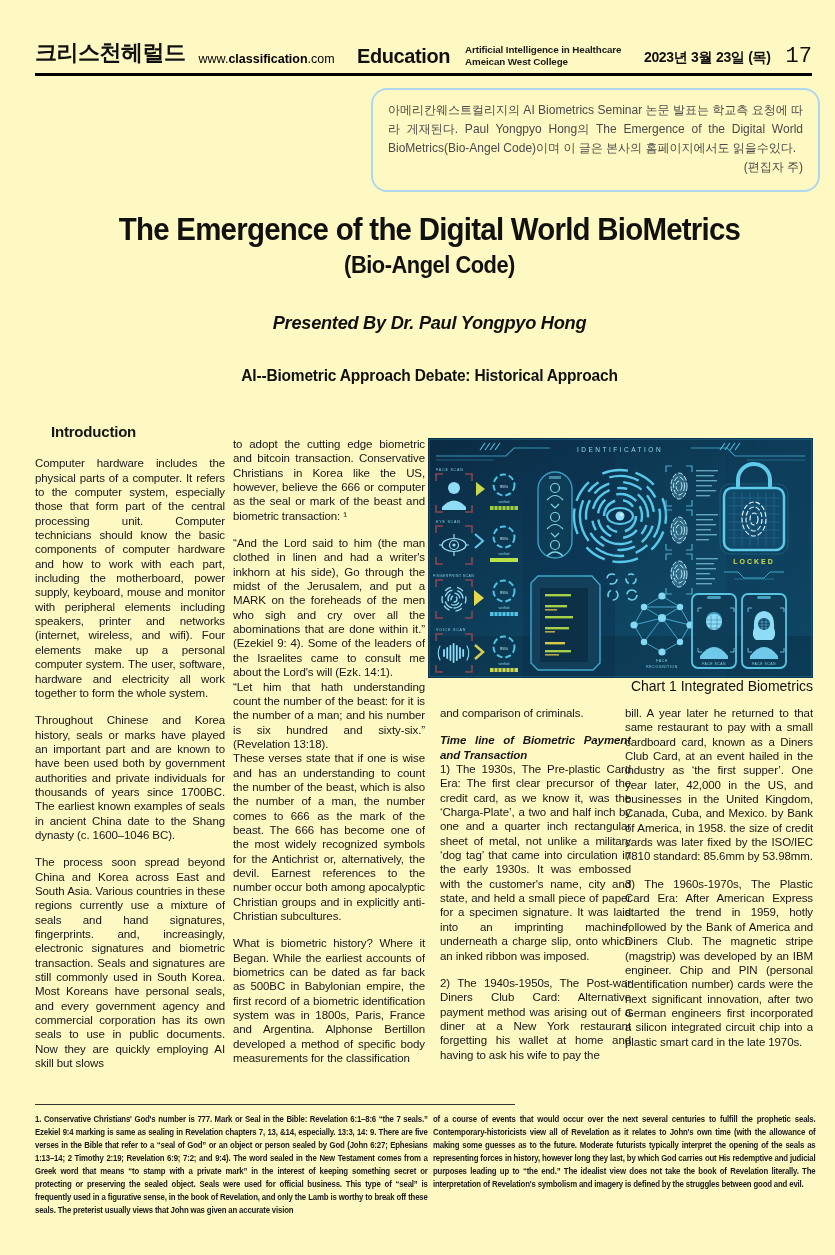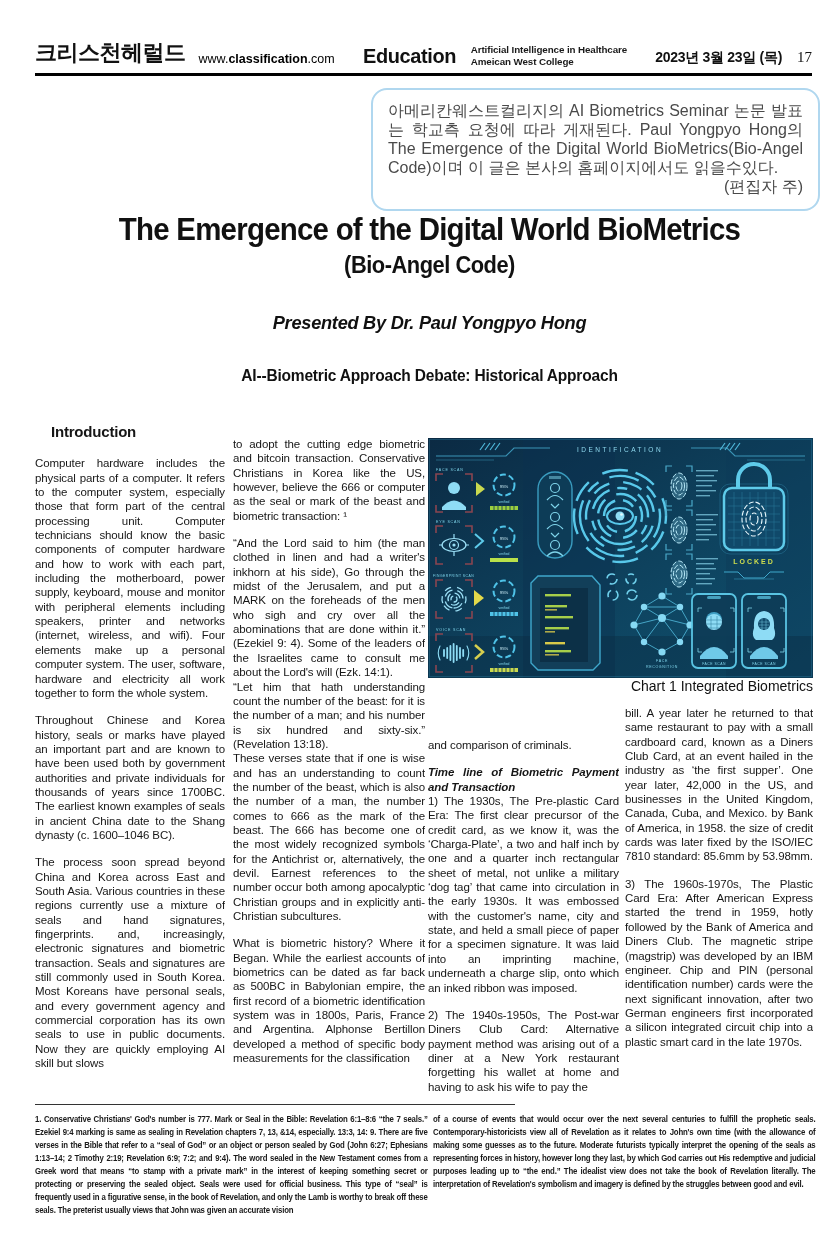--- a/index.html
+++ b/index.html
@@ -1,58 +1,58 @@
 <!DOCTYPE html>
 <html><head>
 <meta charset="utf-8">
 <style>
   html,body{margin:0;padding:0;background:#e8e8e8;}
-  .page{position:relative;width:835px;height:1255px;background:#ffffff;margin:0 auto;
+  .page{position:relative;width:835px;height:1255px;background:#fef9c3;margin:0 auto;
         font-family:"Liberation Sans",sans-serif;color:#111;overflow:hidden;}
 
   
   .header{position:absolute;left:35px;top:40px;width:777px;height:36px;
           border-bottom:3px solid #000;display:flex;align-items:flex-end;
           justify-content:space-between;padding-bottom:5px;box-sizing:border-box;}
   .masthead-group{display:flex;align-items:flex-end;gap:13px;}
   .masthead{font-size:22px;font-weight:bold;letter-spacing:-.5px;}
   .website{font-size:12.5px;color:#000;padding-bottom:2px;}
   .website b{font-weight:bold;}
   .section-group{display:flex;align-items:flex-end;gap:10px;margin-top:44px;}
   .section-name{font-size:21px;font-weight:bold;letter-spacing:-.4px;transform:scaleX(.95);transform-origin:left bottom;}
   .section-sub{font-size:9.8px;line-height:12px;color:#1a1a1a;font-weight:bold;letter-spacing:-.1px;}
   .date-group{display:flex;align-items:flex-end;gap:15px;}
   .date{font-size:14px;font-weight:bold;padding-bottom:1px;letter-spacing:-.3px;}
-  .page-num{font-family:Liberation Serif, serif;font-size:15px;line-height:22px;}
+  .page-num{font-family:Liberation Mono, monospace;font-size:22px;line-height:22px;}
 
   
   .notice{position:absolute;left:371px;top:88px;width:449px;box-sizing:border-box;
           border:2px solid #b0d7ef;border-radius:16px;padding:11px 15px 13px 15px;
-          font-size:16px;line-height:19px;color:#4a4a4a;text-align:justify;}
+          font-size:12px;line-height:19px;color:#4a4a4a;text-align:justify;}
   .editor-note{float:right;}
 
   
   .title-block{position:absolute;left:12px;top:213px;width:835px;text-align:center;}
   .title-block h1{margin:0;font-size:31px;line-height:34px;font-weight:bold;
                   letter-spacing:-.8px;transform:scaleX(.95);transform-origin:center top;}
   .title-block h2{margin:5px 0 0 0;font-size:23px;line-height:26px;font-weight:bold;
                   letter-spacing:-.5px;transform:scaleX(.95);transform-origin:center top;}
   .byline{margin-top:34px;font-size:19px;font-style:italic;font-weight:bold;
           letter-spacing:-.3px;transform:scaleX(.96);transform-origin:center top;}
   .sect-heading{margin-top:33px;font-size:16px;font-weight:bold;letter-spacing:-.2px;
           transform:scaleX(.97);transform-origin:center top;}
 
   
   .col{position:absolute;text-align:justify;font-size:11.5px;line-height:14.35px;
        letter-spacing:-.1px;color:#161616;overflow:hidden;}
   .col p{margin:0;}
   .col p.gap{margin-top:13px;}
   #col1{left:35px;top:425px;width:190px;height:678px;}
   #col2{left:233px;top:437px;width:192px;height:666px;}
-  #col3{left:428px;top:706px;width:191px;height:397px;margin-top:32px;}
+  #col3{left:440px;top:706px;width:191px;height:397px;}
   #col4{left:625px;top:706px;width:188px;height:397px;}
   .intro-h{font-size:15px;font-weight:bold;margin:0 0 17px 16px;letter-spacing:-.2px;}
   .timeline-h{font-weight:bold;font-style:italic;margin-top:13px !important;}
 
   
   .figure{position:absolute;left:428px;top:438px;width:385px;}
   .figure svg{display:block;width:385px;height:240px;}
   .caption{text-align:right;font-size:14px;color:#111;}
 
   

